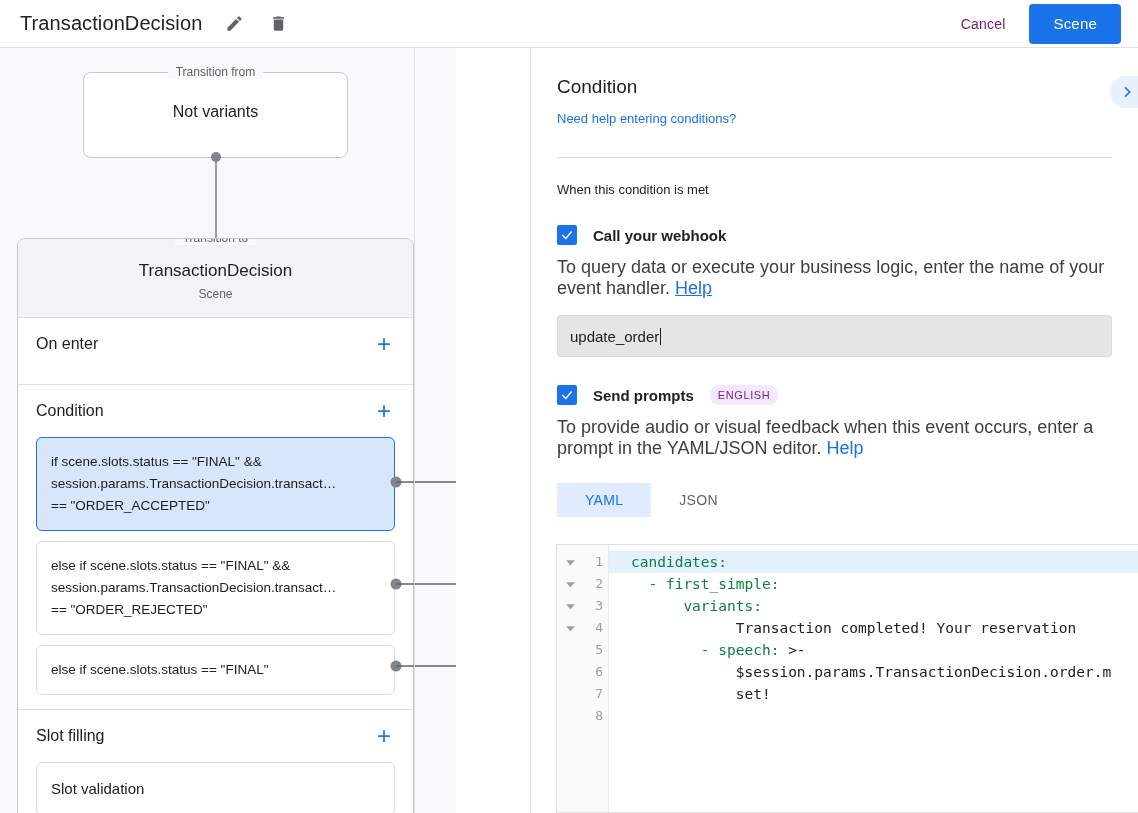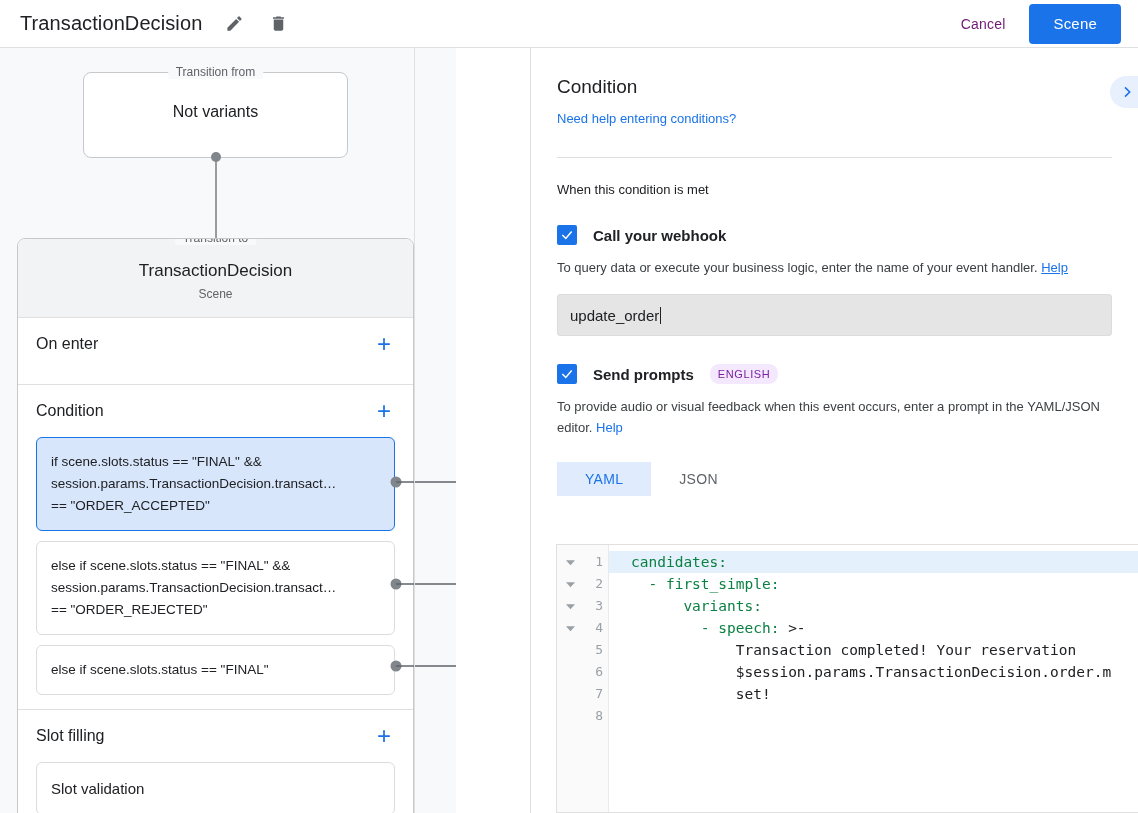--- a/index.html
+++ b/index.html
@@ -157,21 +157,21 @@
     width: 20px; height: 20px; background: #1a73e8; border-radius: 2px;
     display: flex; align-items: center; justify-content: center; cursor: pointer;
     flex: none;
   }
   .cbox svg { stroke: #fff; stroke-width: 2.6; fill: none; }
   .check-label { margin-left: 16px; font-size: 15px; font-weight: bold; color: #202124; }
   .badge {
     margin-left: 16px; background: #f3e8fd; color: #7b1fa2; font-size: 11px;
     letter-spacing: .6px; padding: 4px 8px; border-radius: 9px; font-weight: 500;
   }
-  .desc { margin-top: 12px; font-size: 13px; color: #3c4043; line-height: 21px; }
+  .desc { margin-top: 12px; font-size: 18px; color: #3c4043; line-height: 21px; }
   .desc a { color: #1a73e8; text-decoration: underline; cursor: pointer; }
   .desc a.plain { text-decoration: none; }
 
   .text-input {
     margin-top: 16px; width: 100%; height: 42px;
     border: 1px solid #dadce0; border-radius: 3px; background: #e5e5e5;
     display: flex; align-items: center; padding: 0 12px;
     font-size: 15px; color: #202124; cursor: text;
   }
   .caret {
@@ -412,21 +412,21 @@
       <div>4</div>
       <div>5</div>
       <div>6</div>
       <div>7</div>
       <div>8</div>
     </div>
     <div class="code">
       <div class="code-line hl"><span class="tok-key">candidates:</span><span class="tok-txt"></span></div>
       <div class="code-line"><span class="tok-key">  - first_simple:</span><span class="tok-txt"></span></div>
       <div class="code-line"><span class="tok-key">      variants:</span><span class="tok-txt"></span></div>
+      <div class="code-line"><span class="tok-key"></span><span class="tok-txt">            Transaction completed! Your reservation</span></div>
       <div class="code-line"><span class="tok-key">        - speech:</span><span class="tok-txt"> &gt;-</span></div>
-      <div class="code-line"><span class="tok-key"></span><span class="tok-txt">            Transaction completed! Your reservation</span></div>
       <div class="code-line"><span class="tok-key"></span><span class="tok-txt">            $session.params.TransactionDecision.order.m</span></div>
       <div class="code-line"><span class="tok-key"></span><span class="tok-txt">            set!</span></div>
       <div class="code-line"><span class="tok-key"></span><span class="tok-txt"></span></div>
     </div>
   </div>
 
 </div>
 
 </body></html>

